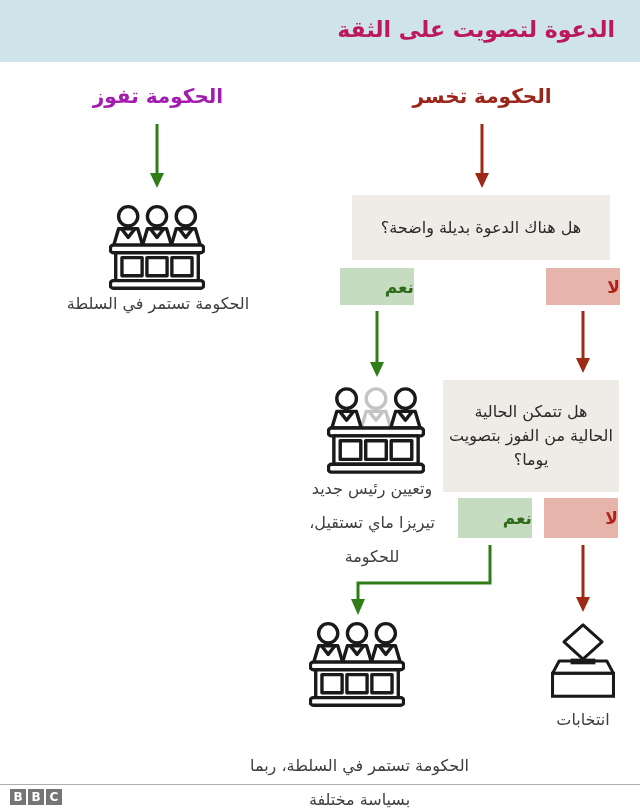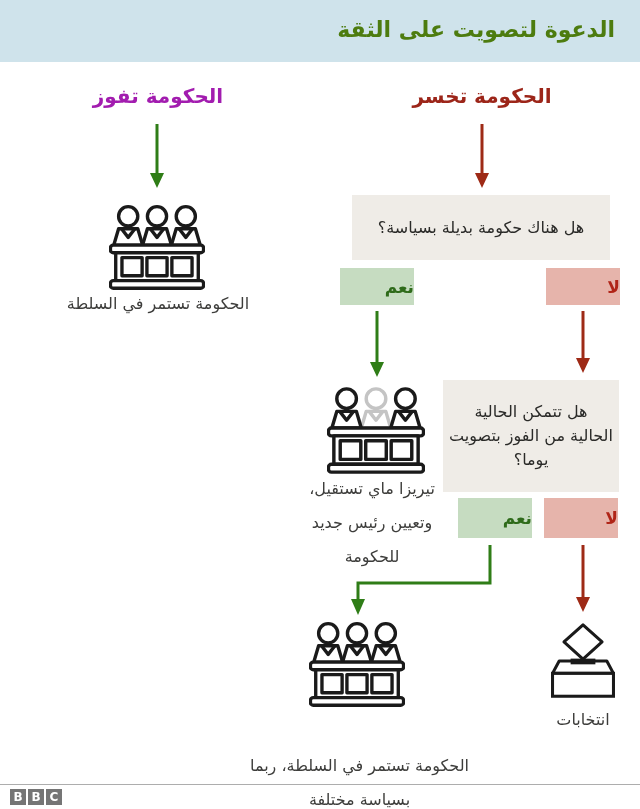--- a/index.html
+++ b/index.html
@@ -7,21 +7,21 @@
     position:relative;width:640px;height:809px;background:#ffffff;
     font-family:"DejaVu Sans",sans-serif;overflow:hidden;
   }
   
   .header-bar{
     position:absolute;left:0;top:0;width:640px;height:62px;
     background:#cfe3eb;
   }
   .header-bar h1{
     margin:0;direction:rtl;text-align:right;padding:0 25px 0 0;
-    font-size:22px;line-height:60px;font-weight:bold;color:#4d7c0f;
+    font-size:22px;line-height:60px;font-weight:bold;color:#be185d;
   }
   
   .col-heading{
     position:absolute;top:84px;width:220px;text-align:center;
     font-size:20px;font-weight:bold;direction:rtl;
   }
   .col-heading.win{left:48px;color:#a21caf;}
   .col-heading.lose{left:372px;color:#9c2519;}
   
   .arrow-svg{position:absolute;}
@@ -103,21 +103,21 @@
       <rect x="13.5" y="56" width="21" height="19"></rect>
       <rect x="39.5" y="56" width="21" height="19"></rect>
       <rect x="65.5" y="56" width="21" height="19"></rect>
       <rect x="1.5" y="80" width="97" height="8" rx="3"></rect>
     </g>
   </svg>
 
   <div class="cap" id="cap-stay1">الحكومة تستمر في السلطة</div>
 
   <div class="qbox" id="qbox1">
-    <span class="qtext">هل هناك حكومة بديلة بسياسة؟</span>
+    <span class="qtext">هل هناك الدعوة بديلة واضحة؟</span>
   </div>
 
   <div class="chip yes" id="yes1">
     <span>نعم</span>
   </div>
   <div class="chip no" id="no1">
     <span>لا</span>
   </div>
 
   <svg class="arrow-svg" style="left:369px;top:311px;" width="16" height="67" viewBox="0 0 16 67">
@@ -146,22 +146,22 @@
       <rect x="1.5" y="43" width="97" height="8" rx="3"></rect>
       <rect x="7" y="51" width="86" height="29"></rect>
       <rect x="13.5" y="56" width="21" height="19"></rect>
       <rect x="39.5" y="56" width="21" height="19"></rect>
       <rect x="65.5" y="56" width="21" height="19"></rect>
       <rect x="1.5" y="80" width="97" height="8" rx="3"></rect>
     </g>
   </svg>
 
   <div class="cap" id="cap-may">
+    <span class="capline">وتعيين رئيس جديد</span>
     <span class="capline">تيريزا ماي تستقيل،</span>
-    <span class="capline">وتعيين رئيس جديد</span>
     <span class="capline">للحكومة</span>
   </div>
 
   <div class="qbox" id="qbox2">
     <span class="qtext">
       <span class="qline">هل تتمكن الحالية</span>
       <span class="qline">الحالية من الفوز بتصويت</span>
       <span class="qline">يوما؟</span>
     </span>
   </div>

